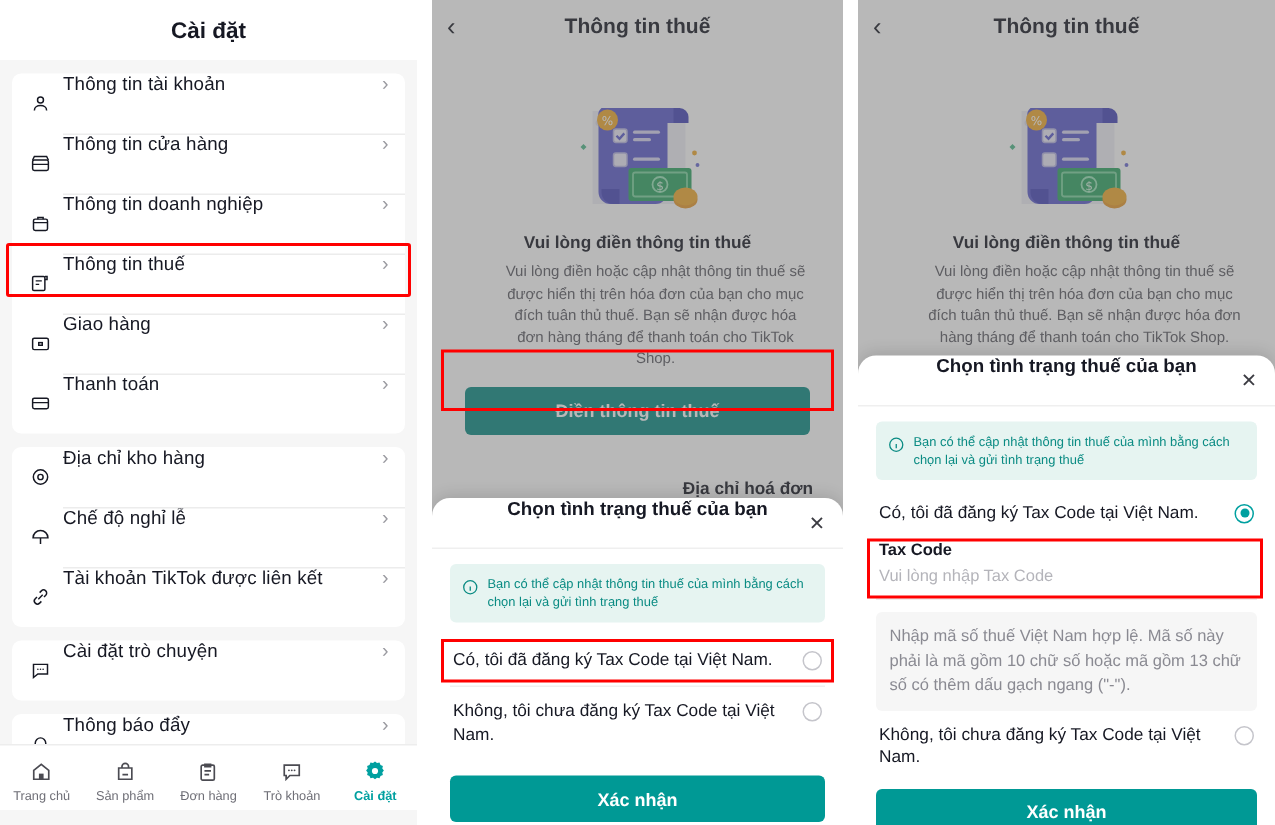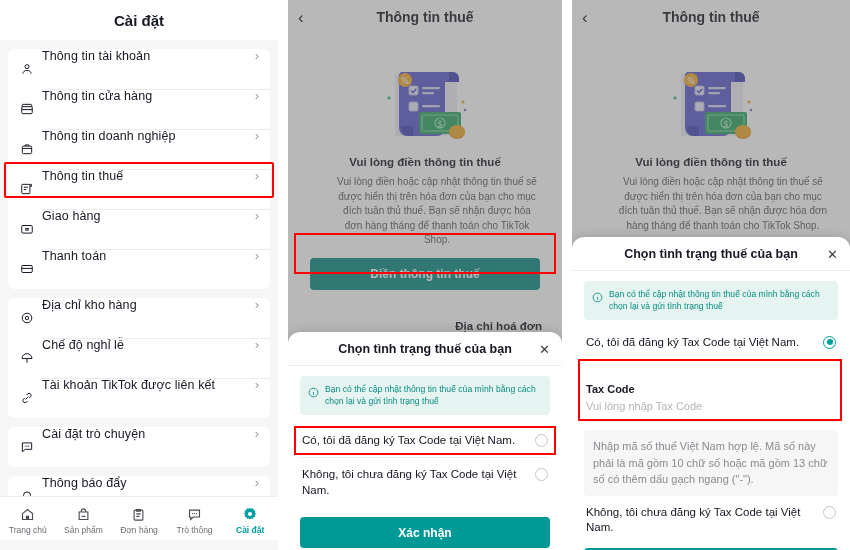--- a/index.html
+++ b/index.html
@@ -72,21 +72,21 @@
     position:absolute; left:6px; top:233px; right:6px; height:41px;
     border:2.5px solid #ff0000; z-index:6; pointer-events:none;
   }
 
   
   .sheet {
     position:absolute; left:0; right:0; bottom:0; background:#fff;
     border-radius:12px 12px 0 0; z-index: 10; box-shadow: 0 -2px 10px rgba(0,0,0,.12);
   }
   .sheet-head {
-    height: 34px; display:flex; align-items:center; justify-content:center;
+    height: 34px; display:flex; align-items:flex-start; justify-content:center;
     position:relative; border-bottom:1px solid #efefef;
   }
   .sheet-head .sh-ttl { font-size:12.5px; font-weight:700; color:#161823; }
   .sheet-head .sh-x { position:absolute; right:12px; top:50%; transform:translateY(-50%); font-size:13px; color:#3b3b42; }
   .sheet-body { padding: 10px 12px 10px; }
   .notice {
     background:#e6f4f1; border-radius:4px; padding:7px 8px; display:flex; gap:6px; align-items:flex-start;
     margin-bottom: 9px;
   }
   .notice .ni { color:#0a8b83; flex:0 0 11px; margin-top:1px; }
@@ -101,21 +101,21 @@
     background:#009995; color:#fff; border-radius:4px; height:31px; margin-top:10px;
     display:flex; align-items:center; justify-content:center; font-size:12px; font-weight:600;
   }
   .hl-opt {
     position:absolute; left:-6px; right:-6px; top:2px; bottom:2px;
     border:2.5px solid #ff0000; pointer-events:none;
   }
 
   
   .field-wrap { position:relative; margin: 2px 0 0; }
-  .field { padding: 24px 2px 7px; }
+  .field { padding: 2px 2px 7px; }
   .field .flabel { font-size:11px; font-weight:700; color:#161823; line-height:1.25; }
   .field .fph { font-size:11px; color:#b4b4ba; line-height:1.35; margin-top:2px; }
   .field-underline { height:1px; background:#ececec; }
   .hl-field {
     position:absolute; left:-6px; right:-4px; top:0px; bottom:1px;
     border:2.5px solid #ff0000; pointer-events:none;
   }
   .hint { background:#f6f6f6; border-radius:4px; padding:8px 9px; margin-top:8px; }
   .hint-t { font-size:11px; line-height:1.5; color:#8a8a92; }
 </style>
@@ -282,21 +282,21 @@
       </div>
       <div class="tab">
         <span class="ti">
           <svg width="15" height="15" viewBox="0 0 24 24" fill="none" stroke="currentColor" stroke-width="1.8">
               <path d="M4 5h16v11H10l-4 4v-4H4z"></path>
               <circle cx="9" cy="10.5" r="1" fill="currentColor" stroke="none"></circle>
               <circle cx="12" cy="10.5" r="1" fill="currentColor" stroke="none"></circle>
               <circle cx="15" cy="10.5" r="1" fill="currentColor" stroke="none"></circle>
             </svg>
         </span>
-        <span class="tl">Trò thông</span>
+        <span class="tl">Trò khoản</span>
       </div>
       <div class="tab active">
         <span class="ti">
           <svg width="16" height="16" viewBox="0 0 24 24" fill="currentColor">
               <path d="M12 2.5l2 1.6 2.5-.6 1 2.4 2.4 1-.6 2.5 1.6 2-1.6 2 .6 2.5-2.4 1-1 2.4-2.5-.6-2 1.6-2-1.6-2.5.6-1-2.4-2.4-1 .6-2.5-1.6-2 1.6-2-.6-2.5 2.4-1 1-2.4 2.5.6z"></path>
               <circle cx="12" cy="12" r="3.1" fill="#fff"></circle>
             </svg>
         </span>
         <span class="tl">Cài đặt</span>
       </div>

